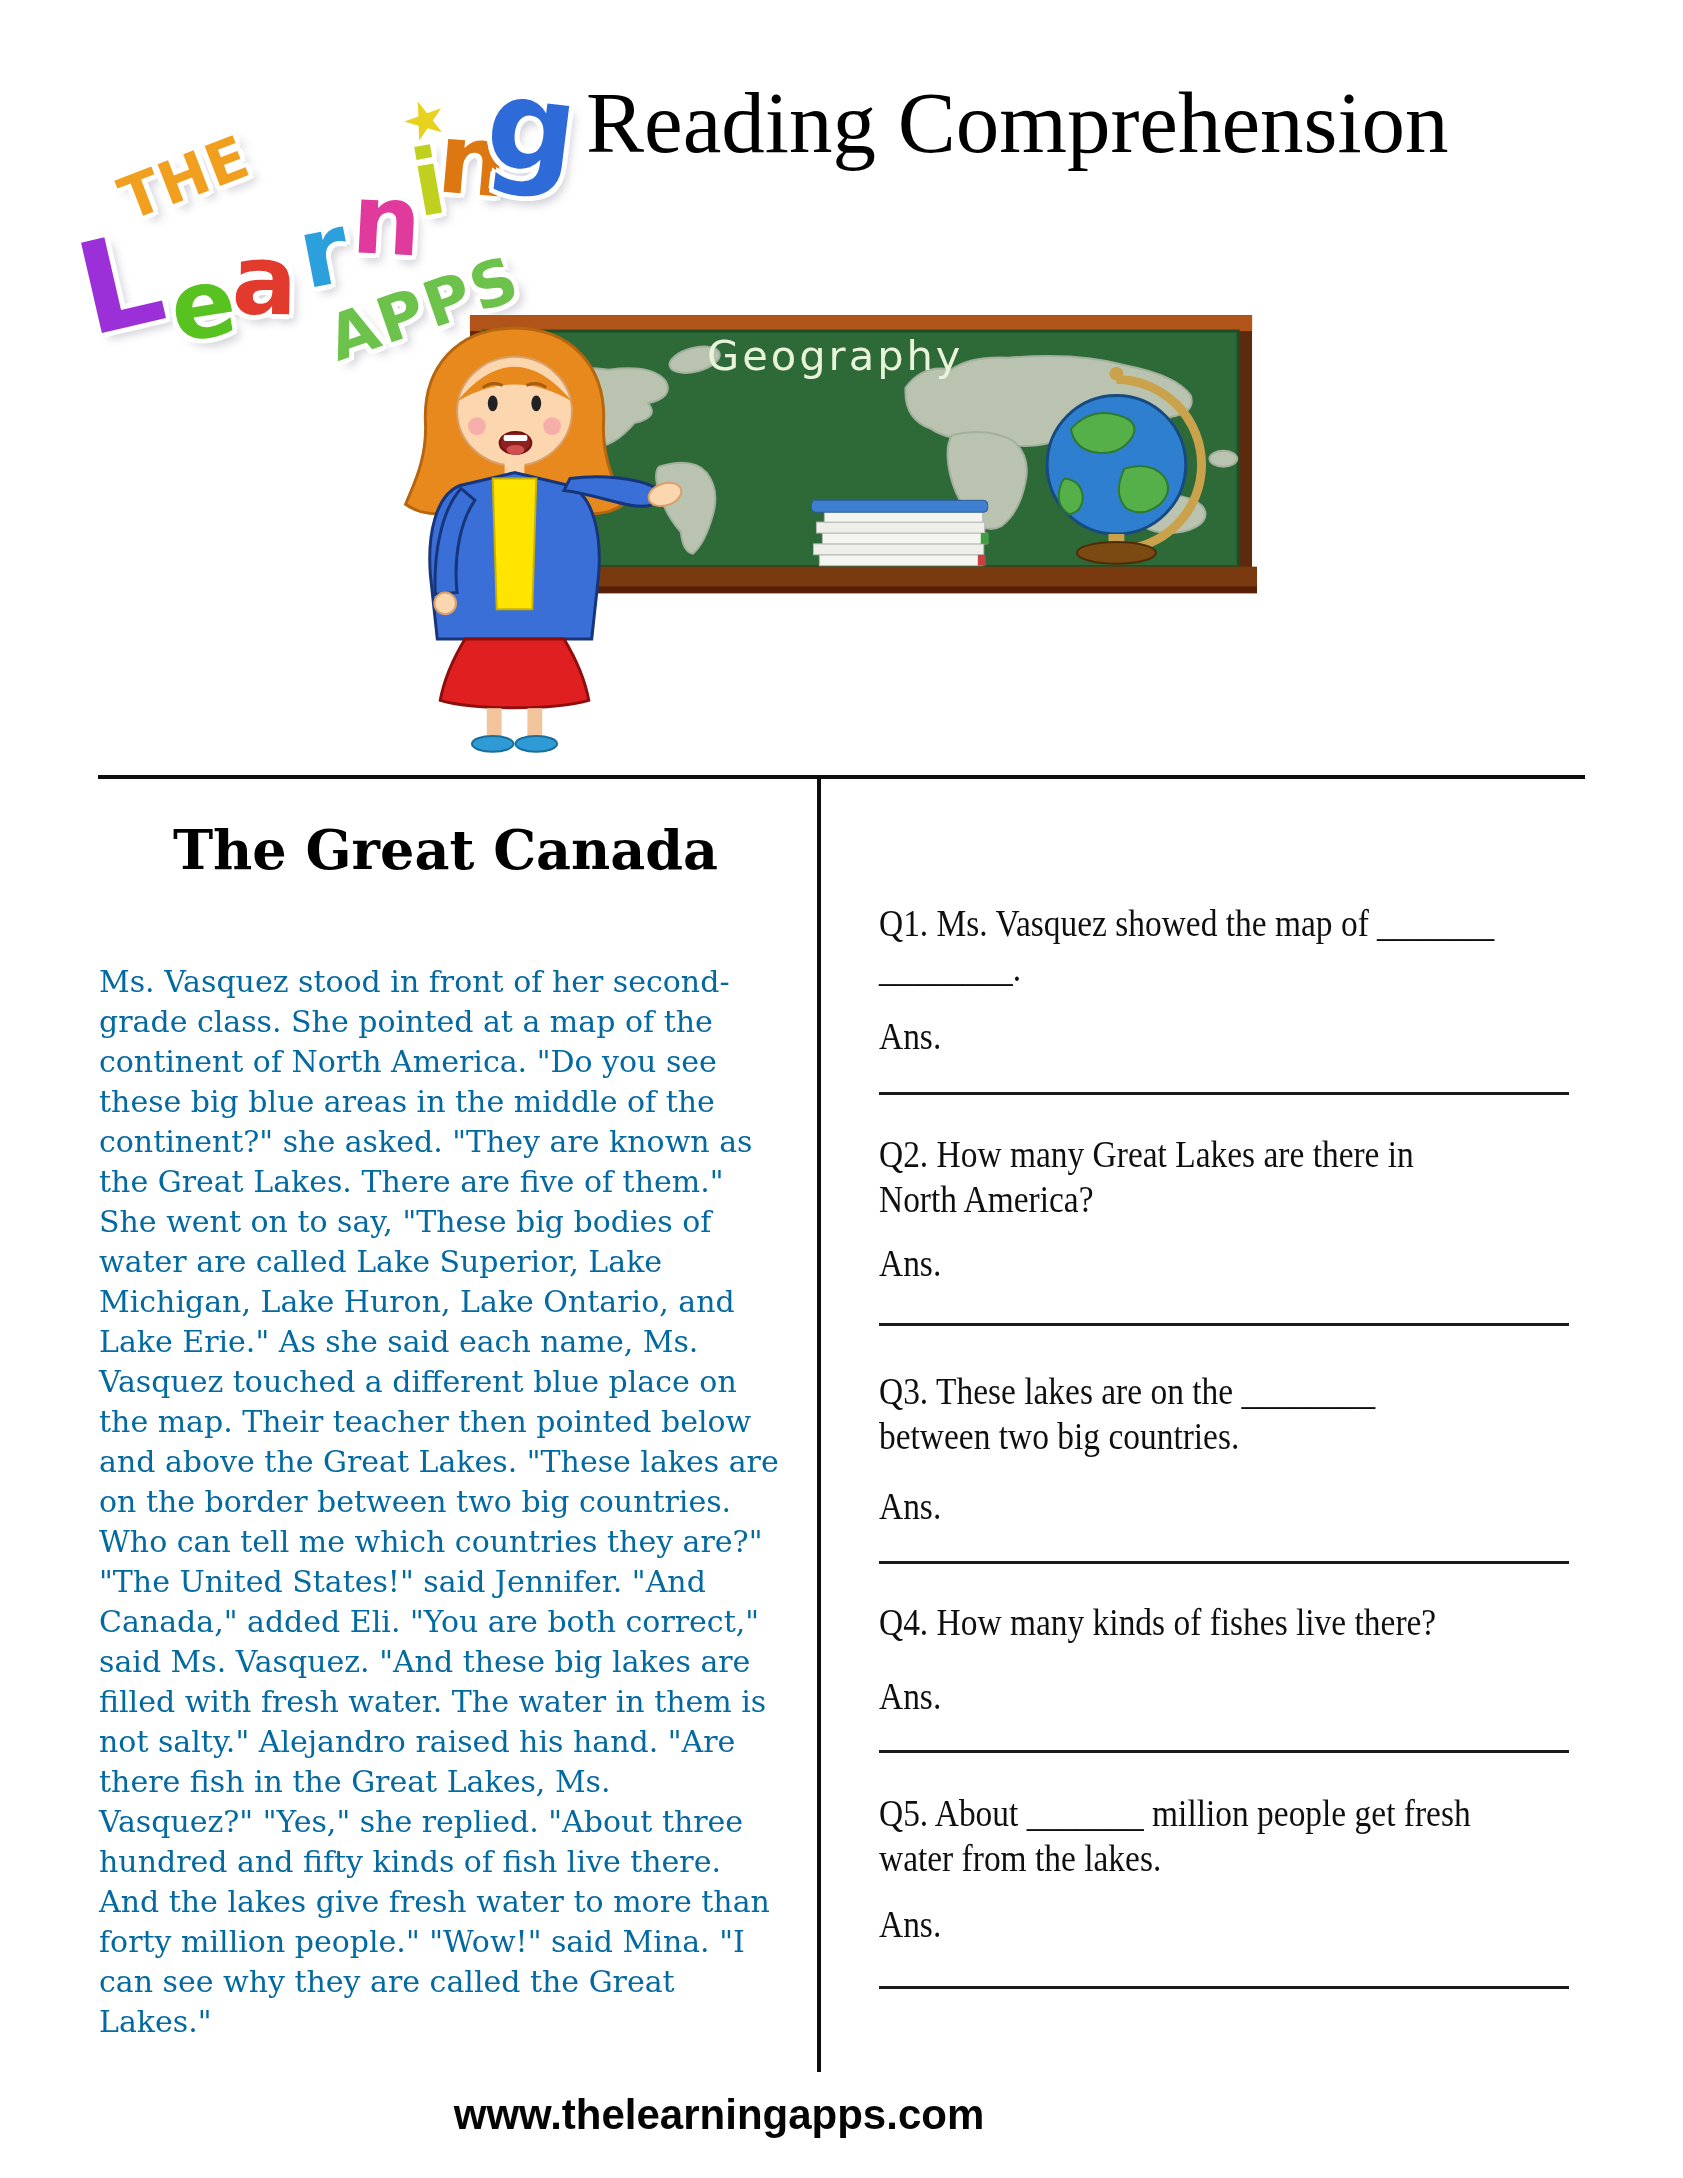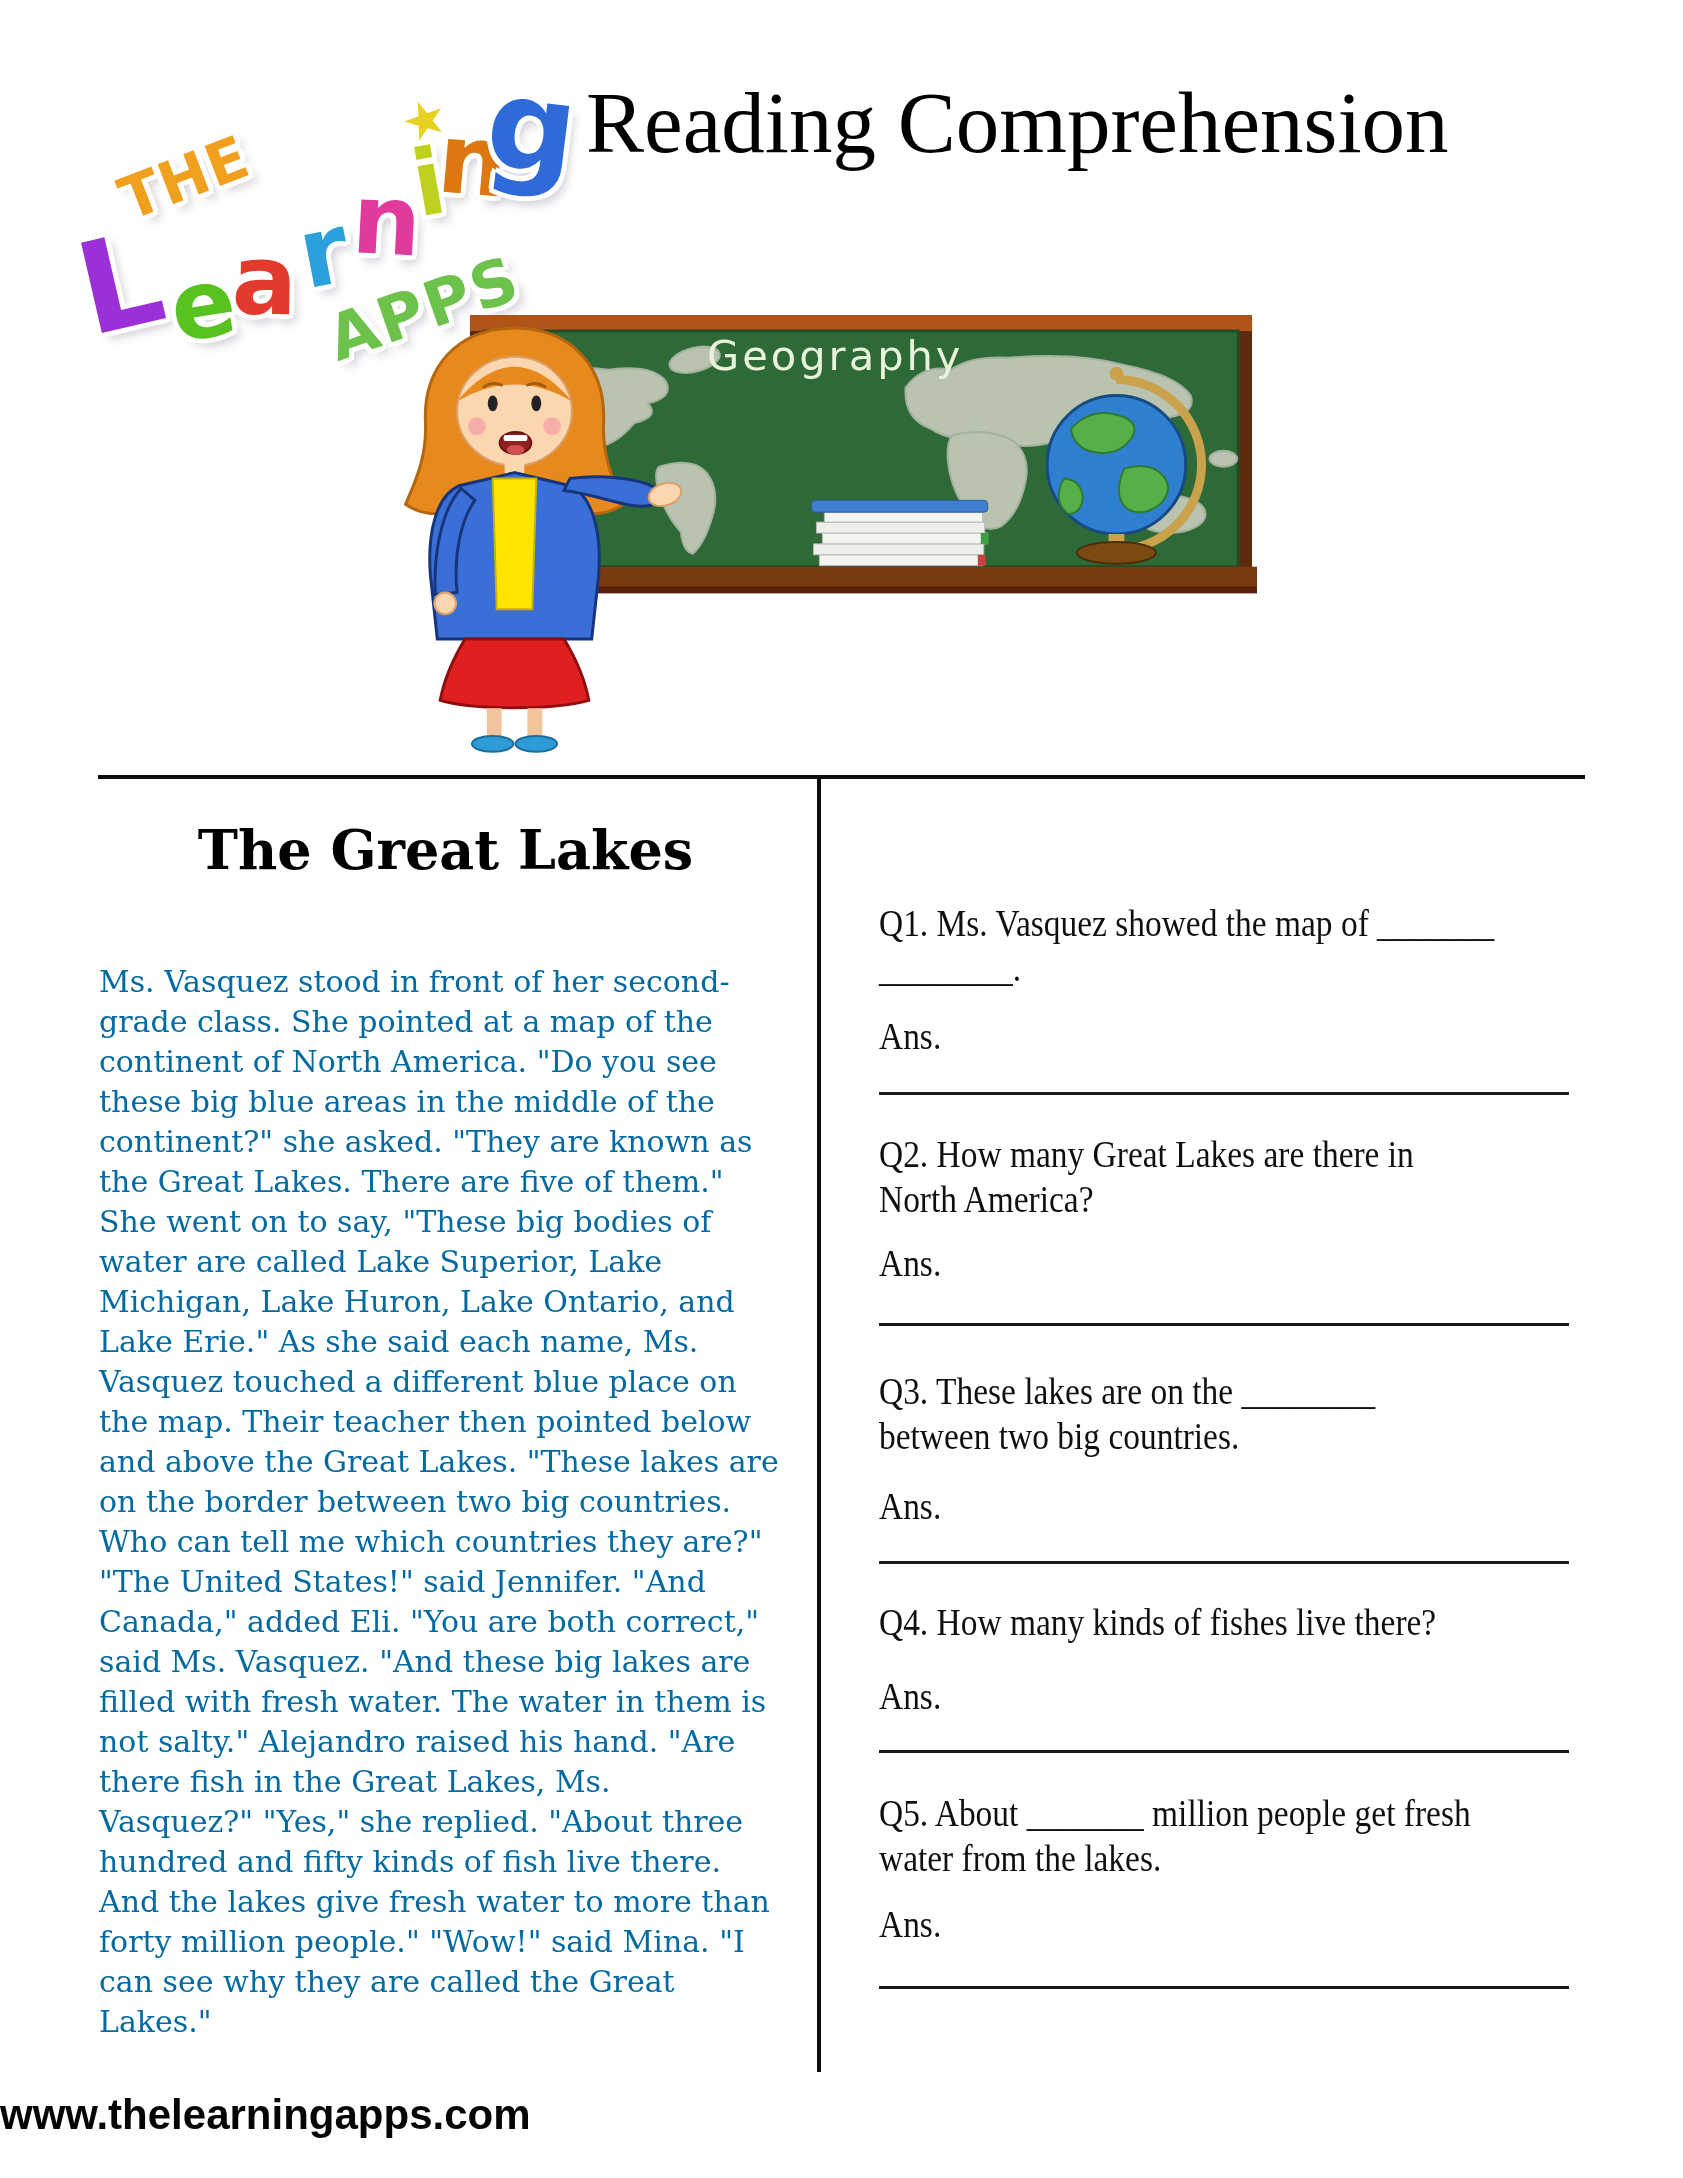--- a/index.html
+++ b/index.html
@@ -48,21 +48,21 @@
      transform:scaleX(0.88);transform-origin:0 0;white-space:pre-line;color:#0f0f0f;}
   .blank-line{position:absolute;left:879px;width:690px;height:0;border-bottom:3px solid #1a1a1a;}
 
   #q1{top:901px;} #a1{top:1014px;} #l1{top:1092px;}
   #q2{top:1132px;} #a2{top:1241px;} #l2{top:1323px;}
   #q3{top:1369px;} #a3{top:1484px;} #l3{top:1561px;}
   #q4{top:1600px;} #a4{top:1674px;} #l4{top:1750px;}
   #q5{top:1791px;} #a5{top:1902px;} #l5{top:1986px;}
 
   
-  #footer{position:absolute;left:0;top:2091px;width:1438px;text-align:left;
+  #footer{position:absolute;left:0;top:2091px;width:1438px;text-align:center;
      font-family:"Liberation Sans",sans-serif;font-weight:bold;font-size:42px;color:#050505;}
 </style>
 </head>
 <body>
 
 <div id="page">
 
   <div id="logo">
     <span class="logo-ch lg-the" style="color: rgb(240, 160, 30);">THE</span>
     <span class="logo-ch lg-0" style="color: rgb(155, 48, 217);">L</span>
@@ -153,21 +153,21 @@
         <rect x="163" y="402" width="15" height="32" fill="#f2c49b"></rect>
         <ellipse cx="128" cy="438" rx="21" ry="8" fill="#2e9bd6" stroke="#1b6e99" stroke-width="2"></ellipse>
         <ellipse cx="172" cy="438" rx="21" ry="8" fill="#2e9bd6" stroke="#1b6e99" stroke-width="2"></ellipse>
       </g>
     </svg>
   </div>
 
   <div class="hline"></div>
   <div class="vline"></div>
 
-  <div id="passage-title">The Great Lakes</div>
+  <div id="passage-title">The Great Canada</div>
   <div id="passage">Ms. Vasquez stood in front of her second-
 grade class. She pointed at a map of the
 continent of North America. "Do you see
 these big blue areas in the middle of the
 continent?" she asked. "They are known as
 the Great Lakes. There are five of them."
 She went on to say, "These big bodies of
 water are called Lake Superior, Lake
 Michigan, Lake Huron, Lake Ontario, and
 Lake Erie." As she said each name, Ms.

